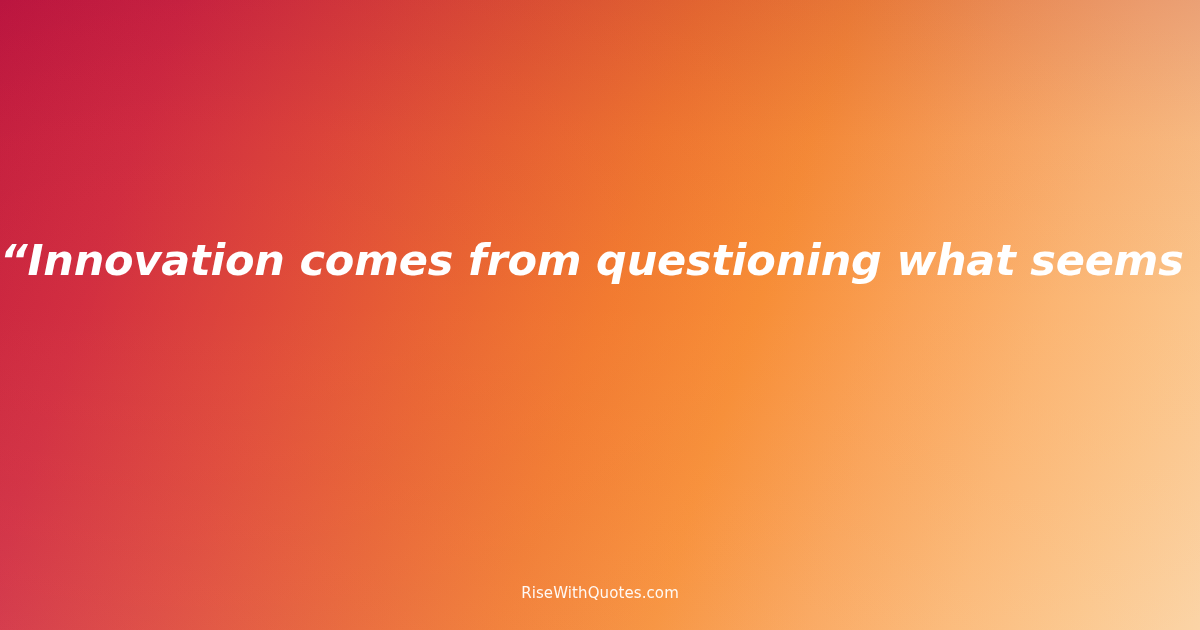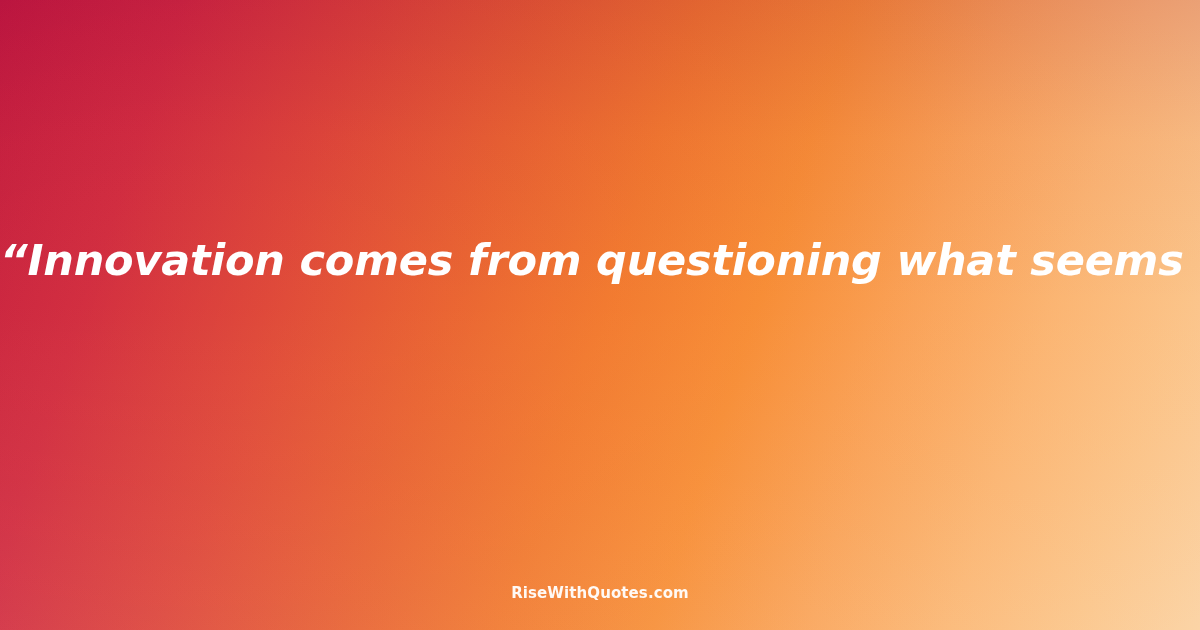--- a/index.html
+++ b/index.html
@@ -106,21 +106,21 @@
   }
 
   .footer {
     position: absolute;
     left: 0;
     right: 0;
     top: 583px;
     text-align: center;
     font-family: "DejaVu Sans", "Liberation Sans", sans-serif;
     font-style: normal;
-    font-weight: 700;
+    font-weight: 400;
     font-size: 15px;
     line-height: 20px;
     letter-spacing: 0.1px;
     color: rgba(255, 255, 255, 0.95);
   }
 </style>
 </head>
 <body>
 
 <div class="card">

